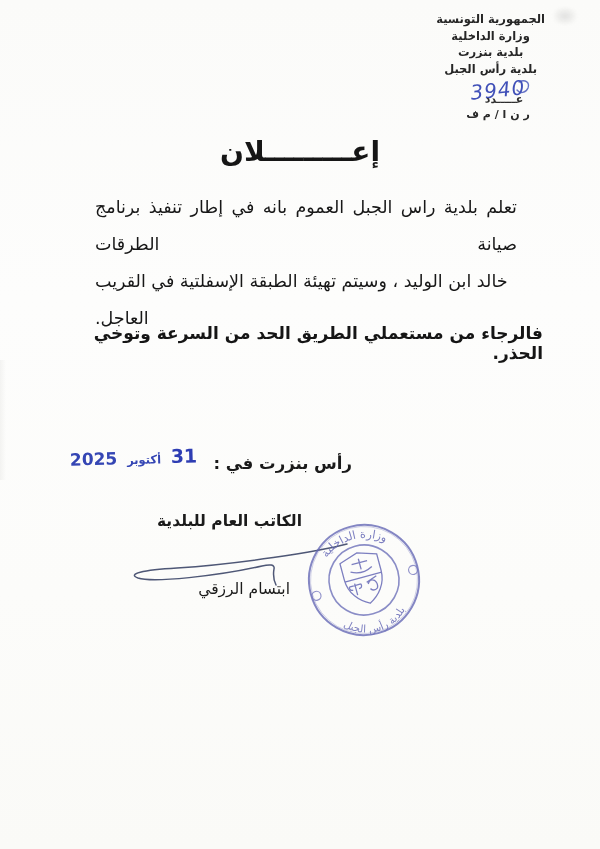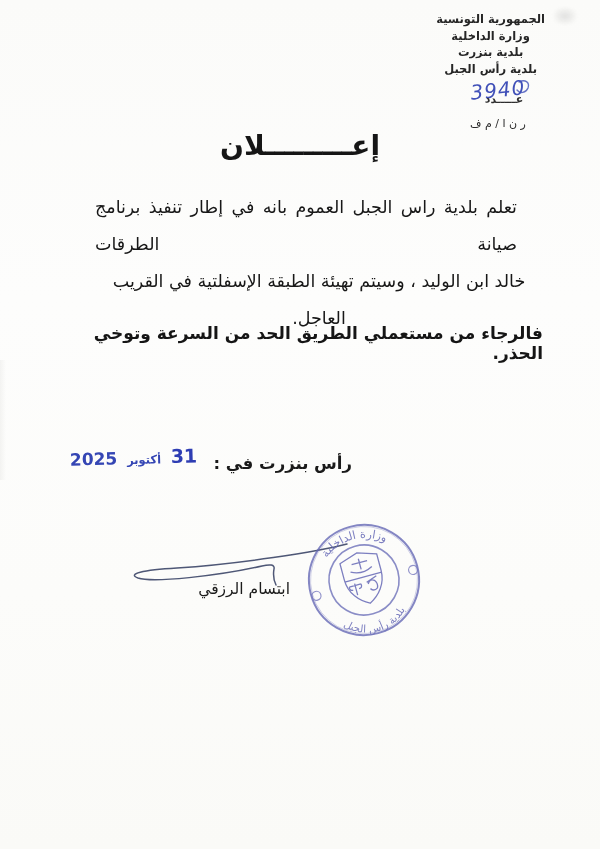--- a/index.html
+++ b/index.html
@@ -31,38 +31,38 @@
   .ref-block {
     position: absolute; top: 76px; right: 62px; width: 80px;
     direction: rtl; text-align: center;
   }
   .handwriting-svg { display: block; margin: 0 auto; }
   .number-label {
     margin-top: -13px; transform: translateX(6px);
     font-size: 11px; font-weight: bold; color: #2e2e2e;
   }
   .initials {
-    margin-top: 11px;
+    margin-top: 2px;
     direction: ltr; unicode-bidi: bidi-override;
-    font-size: 11px; font-weight: normal; letter-spacing: 1.5px; color: #2a2a2a;
+    font-size: 11px; font-weight: bold; letter-spacing: 1.5px; color: #2a2a2a;
     white-space: nowrap;
   }
   .doc-title {
-    position: absolute; top: 129px; left: 0; width: 100%;
+    position: absolute; top: 135px; left: 0; width: 100%;
     direction: rtl; text-align: center;
     font-size: 28px; font-weight: bold; color: #161616;
   }
   .body-par {
     position: absolute; top: 189px; right: 57px; width: 488px;
     direction: rtl; font-size: 17.5px; line-height: 37px; color: #171717;
   }
   .body-line { display: block; margin-left: 40px; }
   .body-line.just { text-align: justify; text-align-last: justify; }
   .body-line.first { padding-right: 26px; }
-  .body-line.last { text-align: center; }
+  .body-line.last { text-align: left; }
   .request-line {
     position: absolute; top: 323px; right: 57px; width: 488px;
     direction: rtl; 
     font-size: 17px; font-weight: bold; color: #151515;
   }
   .date-line {
     position: absolute; top: 451px; right: 248px;
     direction: rtl; white-space: nowrap;
     font-size: 16.5px; font-weight: bold; color: #1a1a1a;
   }
@@ -123,20 +123,21 @@
 
   <div class="date-line">
     <span>رأس بنزرت في :</span>
     <span class="date-stamp">
       <span class="day">31</span>
       <span class="month">أكتوبر</span>
       <span class="year">2025</span>
     </span>
   </div>
 
+  <div class="sig-role">الكاتب العام للبلدية</div>
 
   <svg class="signature-svg" width="250" height="52" viewBox="0 0 250 52">
     <path d="M225,7 C195,15 115,27 55,31 C20,33 5,37 16,41 C31,46 96,39 140,29 C148,27 153,27.5 152,32 C151,38 152,44 154,48" fill="none" stroke="#2f3a5e" stroke-width="1.5" stroke-linecap="round" opacity=".85"></path>
   </svg>
 
   <div class="sig-name">ابتسام الرزقي</div>
 
   <svg class="stamp-svg" width="122" height="122" viewBox="0 0 122 122">
     <defs>
       <path id="arcTop" d="M 13,67 A 48,48 0 1 1 109,67"></path>

